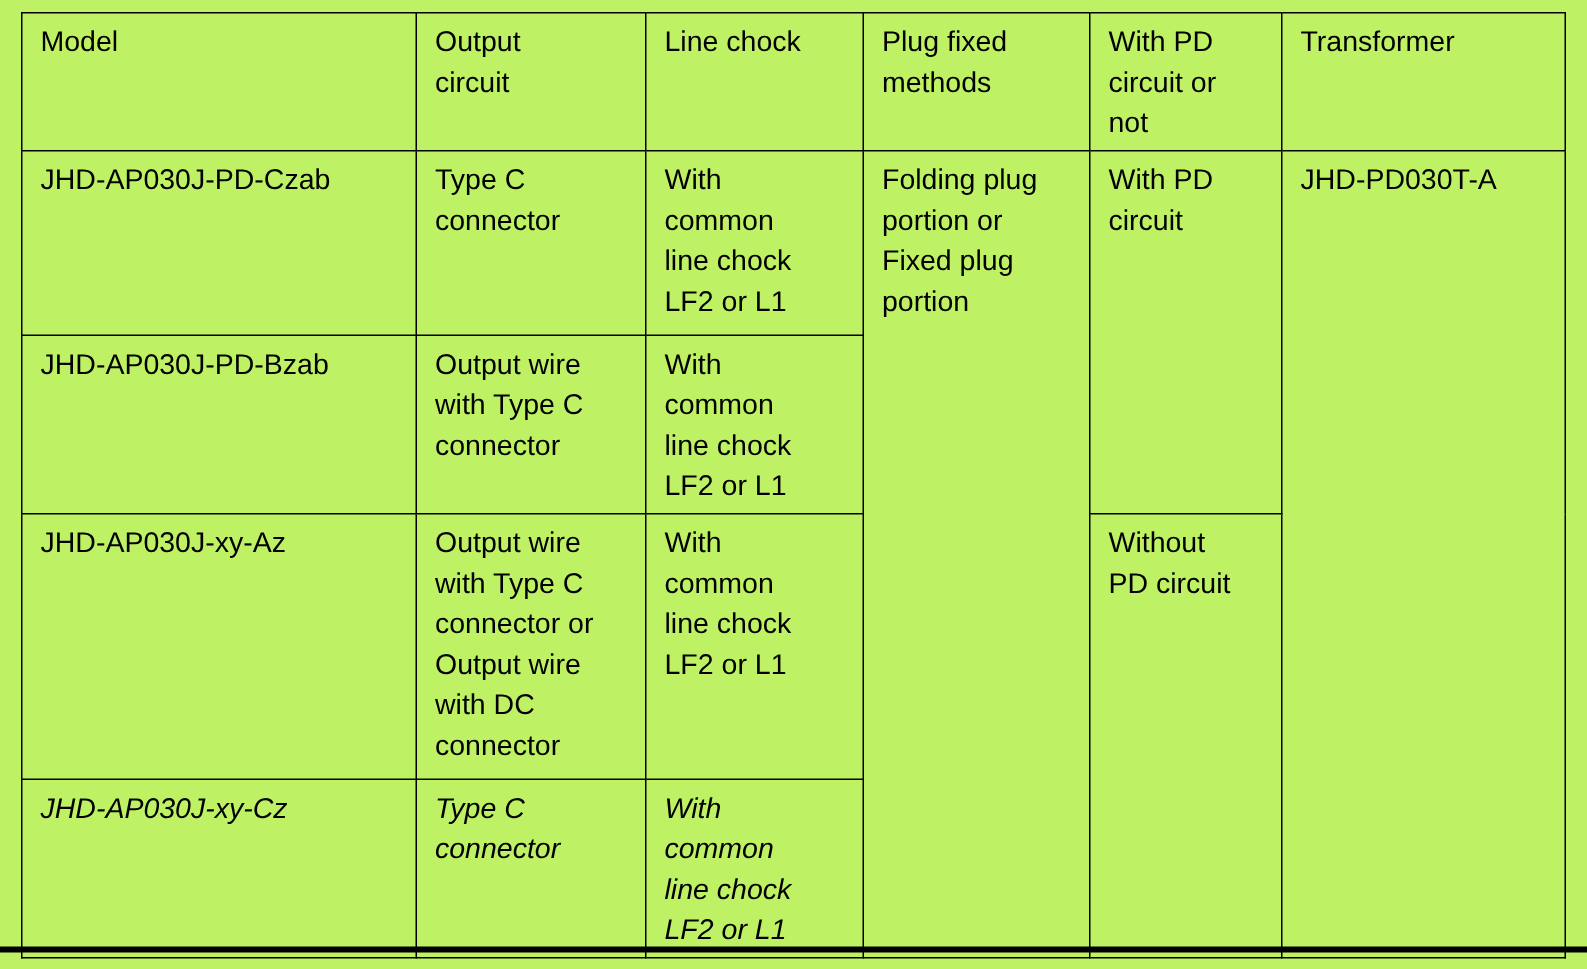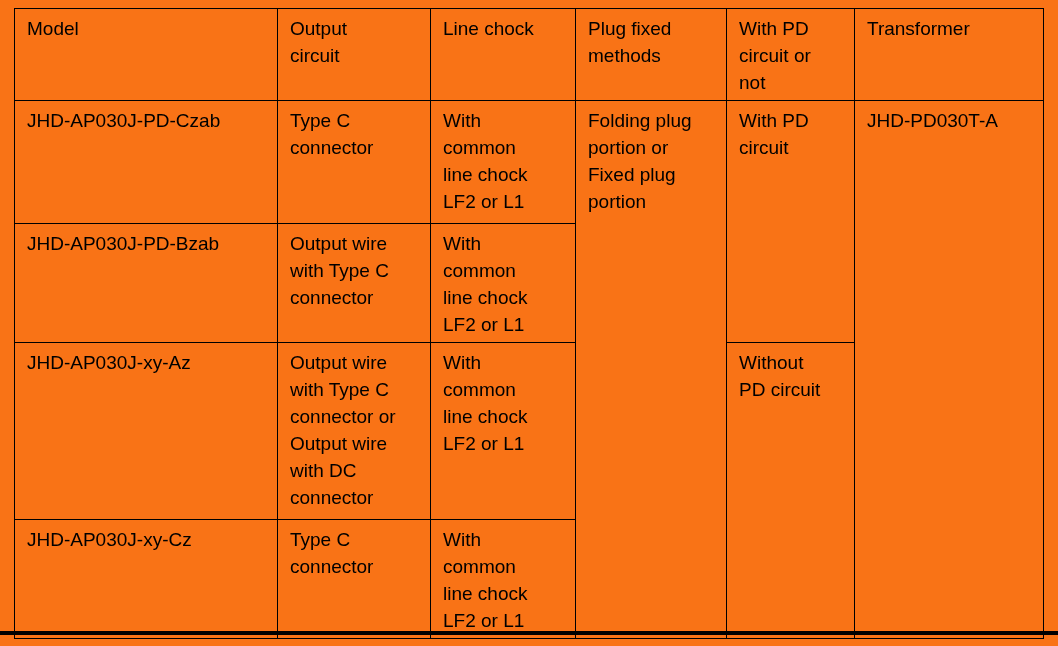--- a/index.html
+++ b/index.html
@@ -4,21 +4,21 @@
 <style>
   html, body {
     margin: 0;
     padding: 0;
     background: #ffffff;
   }
   .page {
     position: relative;
     width: 1058px;
     height: 646px;
-    background: #f97316;
+    background: #bef264;
     overflow: hidden;
     font-family: "Liberation Sans", sans-serif;
     color: #000000;
   }
   table.spec-table {
     position: absolute;
     left: 14px;
     top: 8px;
     width: 1029px;
     border-collapse: collapse;
@@ -39,21 +39,21 @@
     font-size: 19px;
     line-height: 27px;
     padding: 6px 8px 4px 12px;
     white-space: pre-line;
     overflow: hidden;
   }
   tr.row-header  { height: 92px; }
   tr.row-1 { height: 123px; }
   tr.row-2 { height: 115px; }
   tr.row-3 { height: 177px; }
-  tr.row-4 { height: 118px; }
+  tr.row-4 { height: 118px; font-style: italic; }
   .bottom-rule {
     position: absolute;
     left: 0;
     top: 631px;
     width: 1058px;
     height: 4px;
     background: #000000;
   }
 </style>
 </head>

